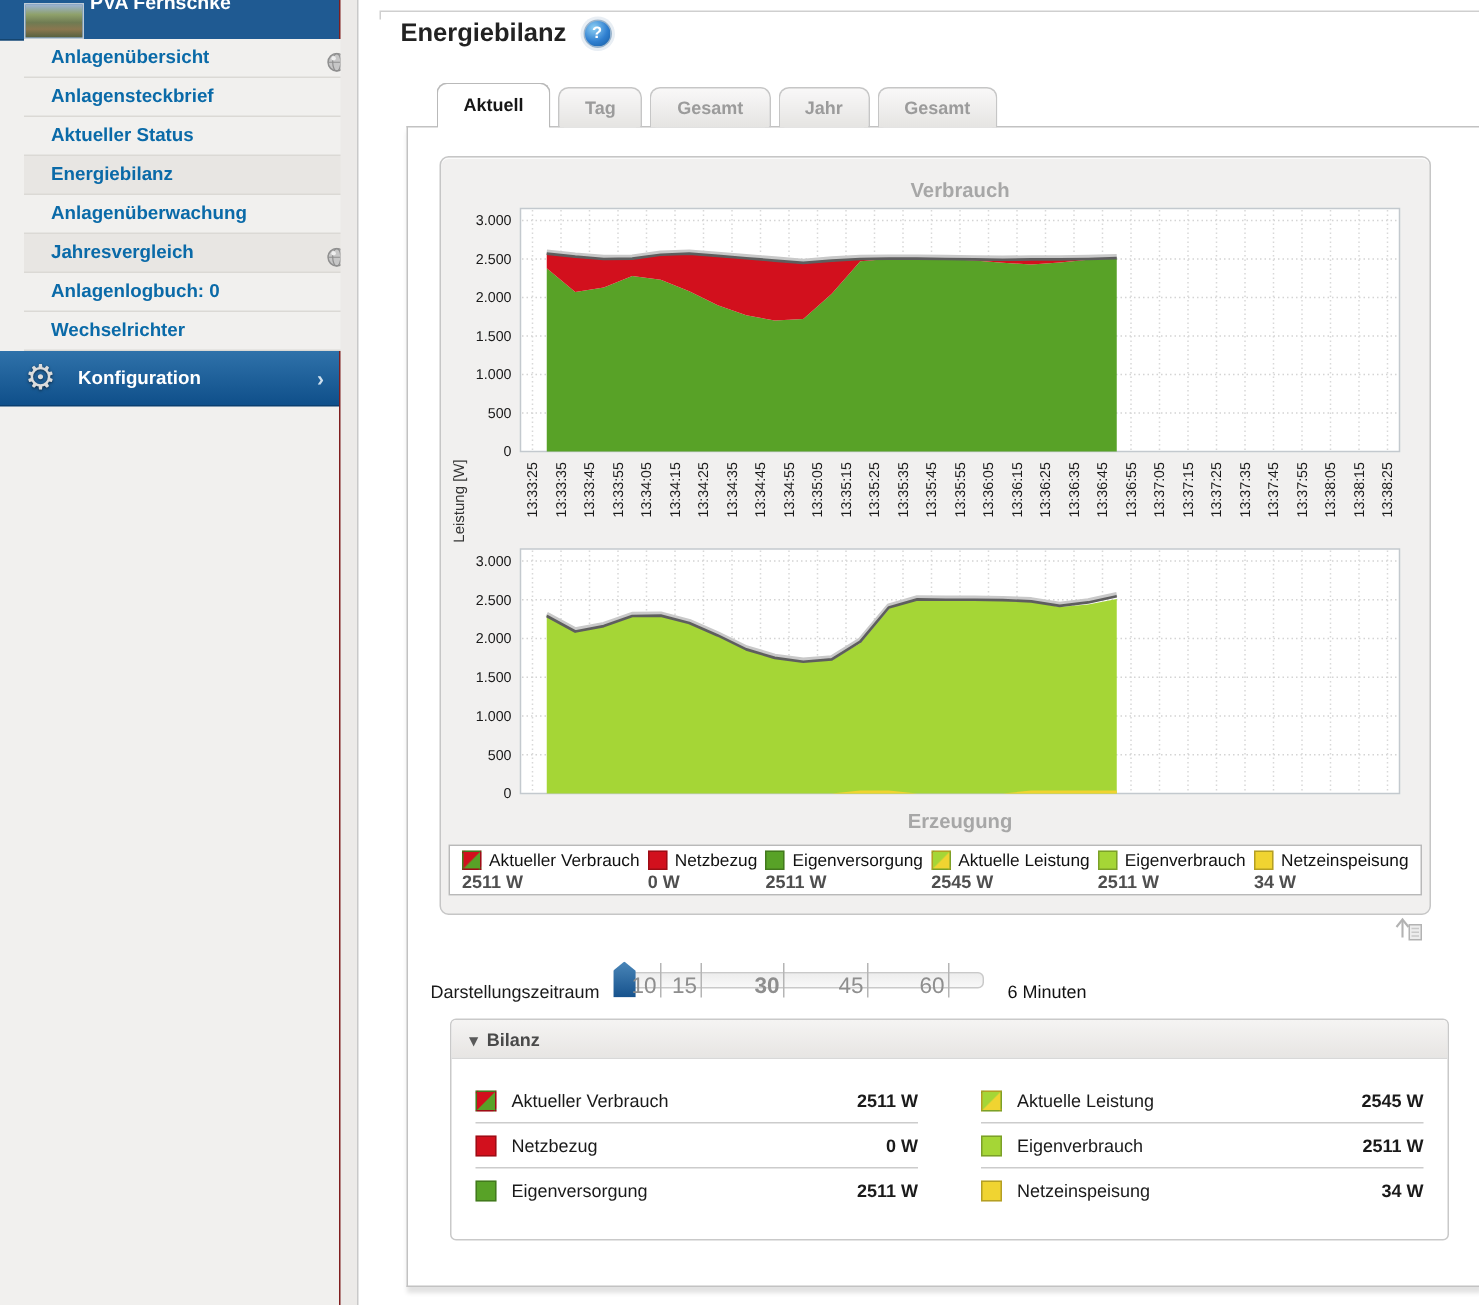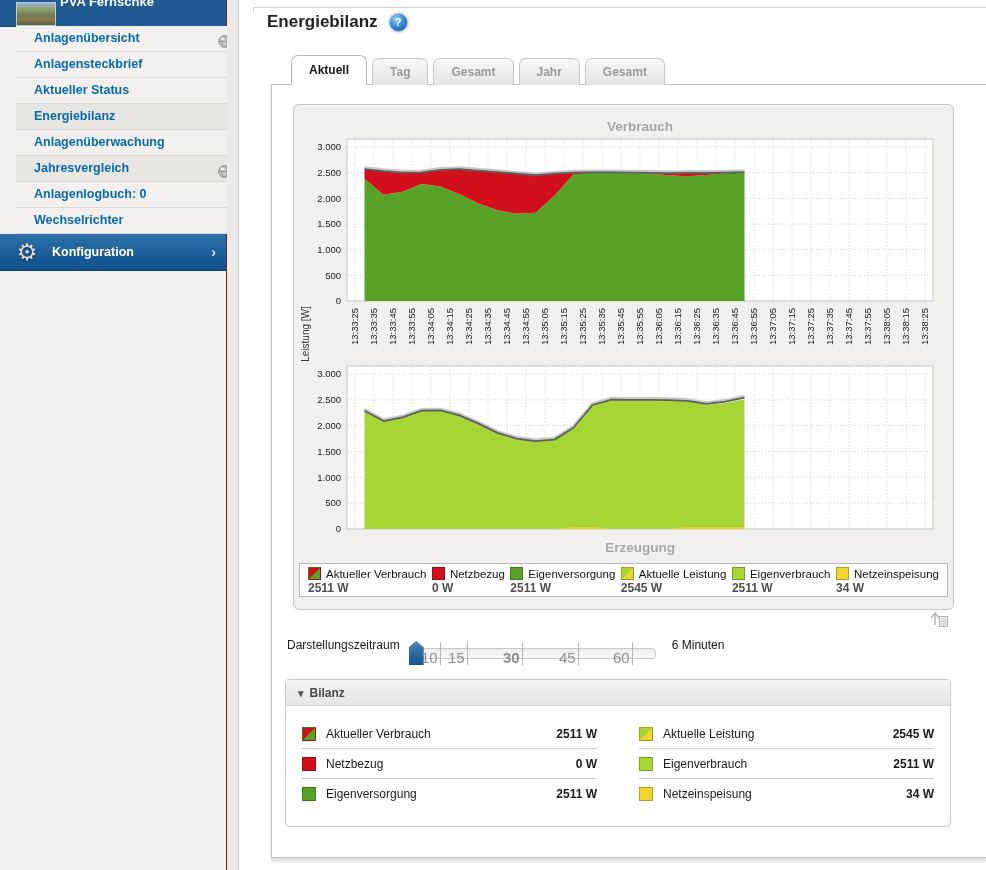--- a/index.html
+++ b/index.html
@@ -59,33 +59,33 @@
   .lrow{display:flex;align-items:center;gap:5px;white-space:nowrap;}
   .sw{width:13px;height:13px;border:1px solid rgba(0,0,0,.25);box-sizing:border-box;flex:0 0 auto;}
   .sw-red{background:#d2101d}.sw-green{background:#58a227}
   .sw-lightgreen{background:#a5d636}.sw-yellow{background:#f0d431}
   .sw-red-green{background:linear-gradient(135deg,#d2101d 49.5%,#58a227 50.5%)}
   .sw-lightgreen-yellow{background:linear-gradient(135deg,#a5d636 49.5%,#f0d431 50.5%)}
   .lname{color:#111;}
   .lval{font-weight:bold;color:#4f4f4f;font-size:12px;margin-top:1px;}
   .export{position:absolute;left:655px;top:524px;width:24px;height:22px;cursor:pointer;}
   
-  .slider-row{position:absolute;left:15px;top:553px;height:30px;display:flex;align-items:flex-start;}
+  .slider-row{position:absolute;left:15px;top:553px;height:30px;display:flex;align-items:flex-end;}
   .slider-label{margin-right:10px;}
   .slider{position:relative;width:246px;height:30px;}
   .track{position:absolute;left:0;top:10px;width:244px;height:9px;border:1px solid #c9c9c9;
          border-radius:4px;background:linear-gradient(#ededed,#f8f8f8);}
   .stick{position:absolute;top:4px;width:1px;height:23px;background:#b5b5b5;}
   .stick-label{position:absolute;top:10.5px;font-size:15px;color:#8e8e8e;transform:translateX(-112%);}
   .handle{position:absolute;left:-1px;top:3px;width:15px;height:24px;cursor:pointer;
           background:linear-gradient(180deg,#4a86b8,#16528d);
           clip-path:polygon(50% 0,100% 26%,100% 100%,0 100%,0 26%);}
   .slider-value{margin-left:16px;color:#111;}
   
-  .bilanz{position:absolute;left:13px;top:594px;width:664px;height:146px;background:#fff;
+  .bilanz{position:absolute;left:28px;top:594px;width:664px;height:146px;background:#fff;
           border:1px solid #c9c9c9;border-radius:4px;overflow:hidden;}
   .bilanz-head{height:25px;background:linear-gradient(#f5f4f3,#e7e5e3);border-bottom:1px solid #d8d8d8;
                display:flex;align-items:center;gap:6px;padding-left:12px;font-weight:bold;color:#4a4a4a;cursor:pointer;}
   .tri::before{content:"\25BE";color:#5a5a5a;font-size:11px;}
   .bilanz-body{display:flex;gap:42px;padding:13px 16px 0 16px;}
   .bcol{flex:1;}
   .brow{display:flex;align-items:center;gap:10px;height:29px;border-bottom:1px solid #ccc;}
   .brow:last-child{border-bottom:none;}
   .brow .sw{width:14px;height:14px;}
   .bname{flex:1;color:#1a1a1a;}

